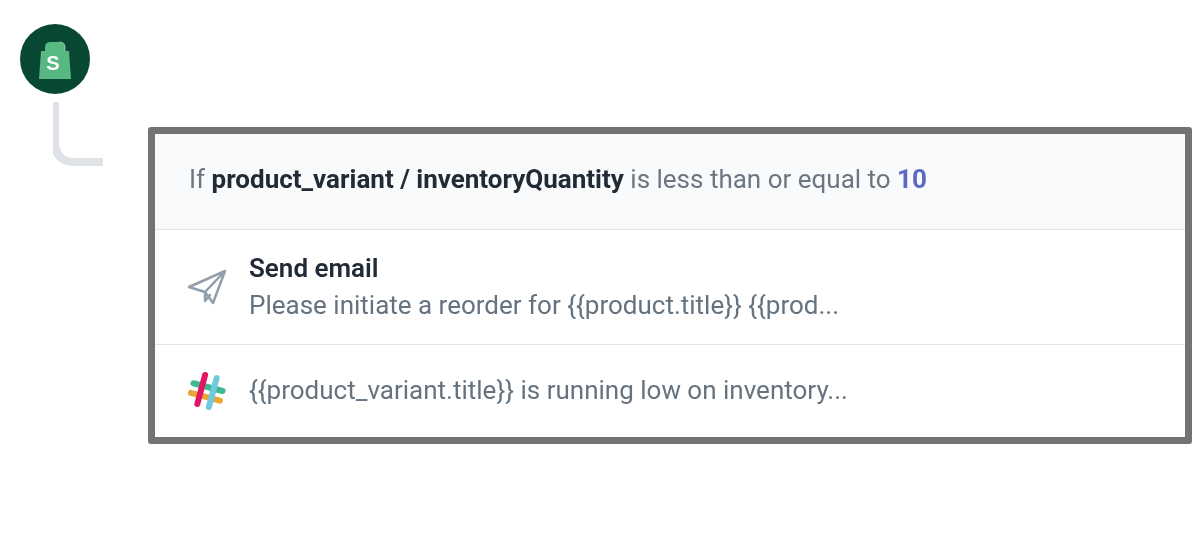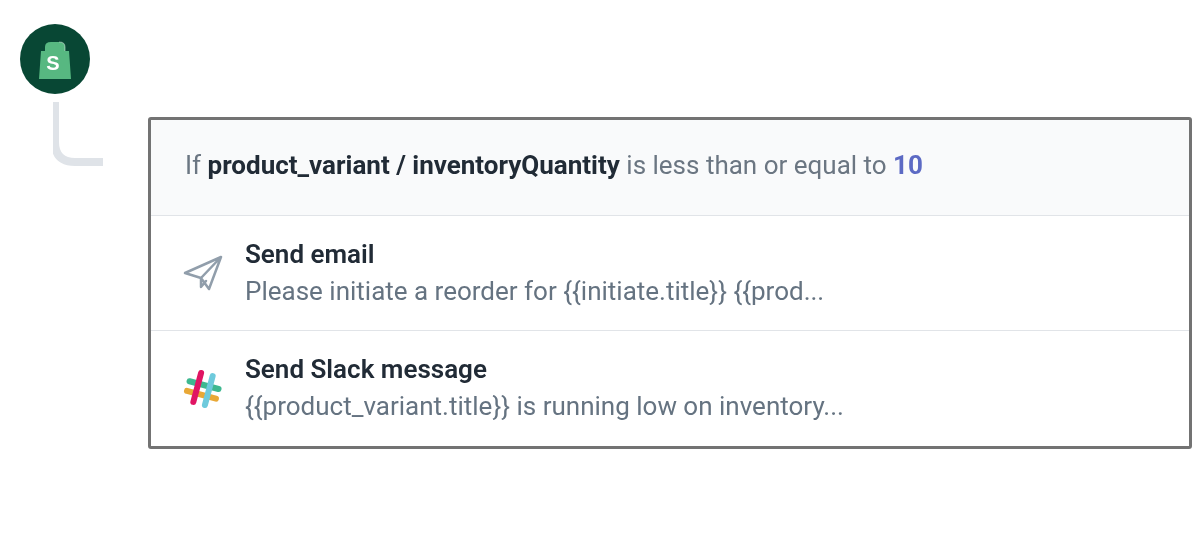--- a/index.html
+++ b/index.html
@@ -37,23 +37,23 @@
     }
     .connector {
       position: absolute;
       left: 53px;
       top: 102px;
       width: 50px;
       height: 70px;
     }
     .card {
       margin-left: 128px;
-      margin-top: 23px;
+      margin-top: 33px;
       width: 1044px;
-      border: 3px solid #737373;
+      border: 7px solid #737373;
       border-radius: 3px;
       background: #fff;
     }
     .condition {
       background: #f9fafb;
       border-bottom: 1px solid #e1e4e8;
       padding: 28px 34px 32px 34px;
       font-size: 26px;
       line-height: 1.35;
       color: #6b7682;
@@ -134,37 +134,36 @@
     <div class="actions">
 
       <div class="action">
         <div class="action-icon-slot">
           <svg width="44" height="44" viewBox="0 0 44 44">
             <path d="M4 22 L40 6 L28 38 L20 27 L4 22 Z M20 27 L40 6 M20 27 L20 36 L25 30" stroke="#919eab" stroke-width="2.5" fill="none" stroke-linejoin="round" stroke-linecap="round"></path>
           </svg>
         </div>
         <div class="action-body">
           <div class="action-title">Send email</div>
-          <div class="action-desc">Please initiate a reorder for {{initiate.title}} {{prod...</div>
+          <div class="action-desc">Please initiate a reorder for {{product.title}} {{prod...</div>
         </div>
       </div>
 
       <div class="action">
         <div class="action-icon-slot">
           <svg width="40" height="40" viewBox="0 0 40 40">
             <g transform="translate(20 20) rotate(15)">
               <rect x="-18" y="-7" width="36" height="6" rx="3" fill="#3eb890"></rect>
               <rect x="-18" y="3" width="36" height="6" rx="3" fill="#e9a836"></rect>
               <rect x="-9" y="-18" width="6" height="36" rx="3" fill="#e01563"></rect>
               <rect x="3" y="-18" width="6" height="36" rx="3" fill="#6ecadc"></rect>
             </g>
           </svg>
         </div>
         <div class="action-body">
-          <div class="action-title">Send Slack message</div>
           <div class="action-desc">{{product_variant.title}} is running low on inventory...</div>
         </div>
       </div>
 
     </div>
   </div>
 
 </div>
 
 </body></html>

